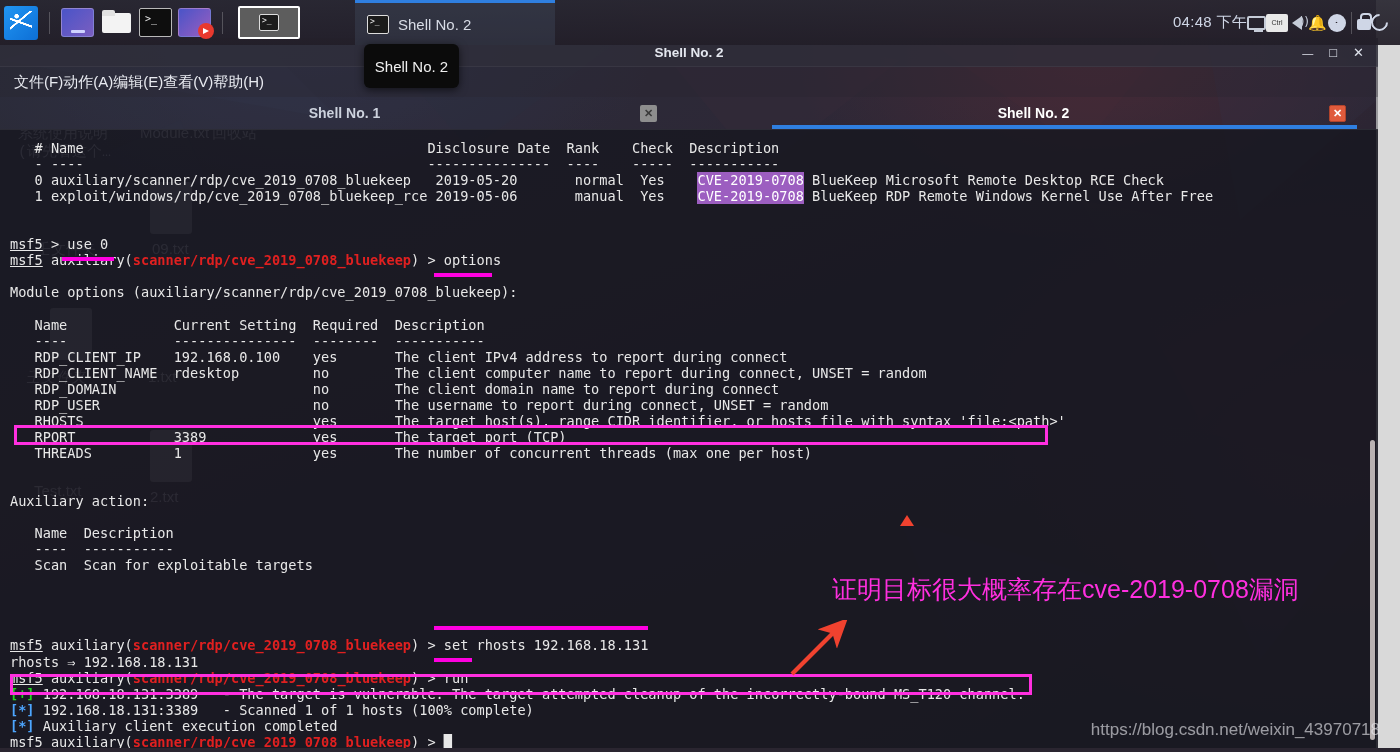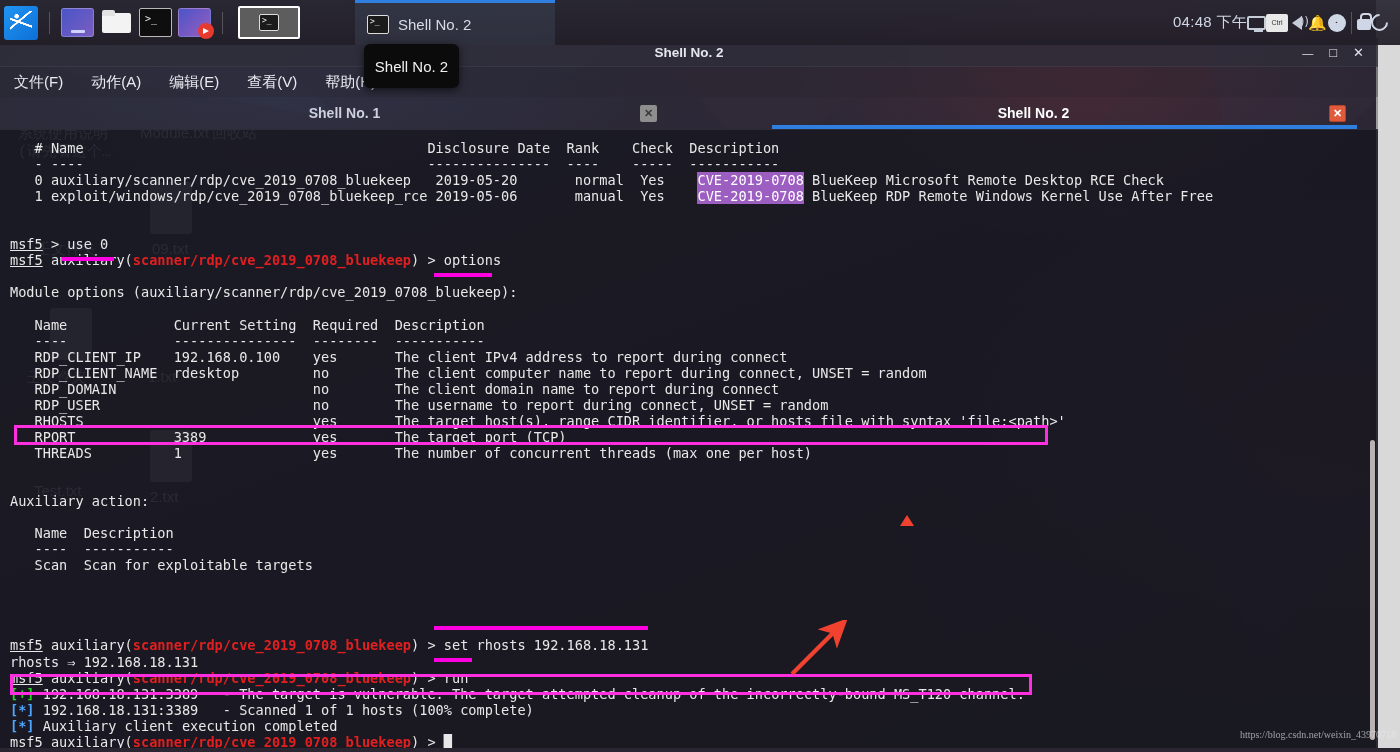--- a/index.html
+++ b/index.html
@@ -105,21 +105,21 @@
     position: absolute; left: 0; right: 0; text-align: center;
     color: #e4e7ef; font-size: 13.5px; font-family: "Liberation Sans", sans-serif; font-weight: 600;
   }
   .win-controls { margin-left: auto; display:flex; align-items:center; gap:16px; padding-right:14px; z-index:2;}
   .wc { color:#dfe3ec; font-size:14px; line-height:1; font-family:"Liberation Sans", sans-serif; cursor:default;}
   .wc-min::after{content:"\2014"; font-size:11px;}
   .wc-max::after{content:"\25A1"; font-size:13px;}
   .wc-close::after{content:"\2715"; font-size:13px;}
 
   .menubar {
-    height: 30px; display: flex; align-items: center; gap: 28px;
+    height: 30px; display: flex; align-items: center; 
     padding-left: 14px;
     background: rgba(38,36,46,.55);
   }
   .menu-item { color:#e8eaf0; font-size:15px; font-family:"Liberation Sans", sans-serif; cursor:default; }
 
   .tabbar { height: 32px; display:flex; align-items:stretch; background: rgba(38,36,46,.35); }
   .tab { flex: 1; display:flex; align-items:center; justify-content:center; position:relative; gap:0; }
   .tab .tab-label { color:#cdd2dd; font-size:14px; font-family:"Liberation Sans", sans-serif; font-weight:600; }
   .tab.active .tab-label { color:#ffffff; }
   .tab.active::after {
@@ -179,22 +179,22 @@
   
   .tooltip {
     position:absolute; z-index:60; left:364px; top:44px; width:95px; height:44px;
     background:#0b0b0b; border-radius:6px;
     display:flex; align-items:center; justify-content:center;
     box-shadow: 0 2px 9px rgba(0,0,0,.6);
   }
   .tooltip span { color:#f0f0f0; font-size:15px; font-family:"Liberation Sans", sans-serif; }
 
   .watermark {
-    position:absolute; right:4px; bottom:8px; z-index:30;
-    color: rgba(235,235,240,.62); font-size:10px; font-family:Liberation Serif, serif;
+    position:absolute; right:20px; bottom:8px; z-index:30;
+    color: rgba(235,235,240,.62); font-size:17px; font-family:Liberation Sans, sans-serif;
   }
   .desk-right { position:absolute; right:0; top:0; width:24px; height:752px; background:#d9d9d9; z-index:10;}
 </style>
 </head>
 <body>
 
 <div id="root">
 
   <div class="wallpaper">
     <svg width="1400" height="752" style="position:absolute;inset:0;opacity:.55">
@@ -338,20 +338,21 @@
 
       <div class="ann ann-underline" style="left:62px;  top:127px; width:52px;"></div>
       <div class="ann ann-underline" style="left:434px; top:143px; width:58px;"></div>
       <div class="ann ann-box" style="left:14px; top:295px; width:1034px; height:20px;"></div>
       <div class="ann ann-underline" style="left:434px; top:496px; width:214px;"></div>
       <div class="ann ann-underline" style="left:434px; top:528px; width:38px;"></div>
       <div class="ann ann-box" style="left:10px; top:544px; width:1022px; height:21px;"></div>
 
       <div class="ann ann-tri" style="left:900px; top:385px;"></div>
 
+      <div class="ann ann-text" style="left:832px; top:443px;">证明目标很大概率存在cve-2019-0708漏洞</div>
 
       <svg class="ann" style="left:786px; top:490px;" width="70" height="60">
         <defs>
           <marker id="ah" markerWidth="7" markerHeight="7" refX="3" refY="3.2" orient="auto">
             <path d="M0,0 L7,3.2 L0,6.5 L1.8,3.2 Z" fill="#f0422f"></path>
           </marker>
         </defs>
         <line x1="6" y1="54" x2="50" y2="10" stroke="#f0422f" stroke-width="4.2" marker-end="url(#ah)"></line>
       </svg>
 

